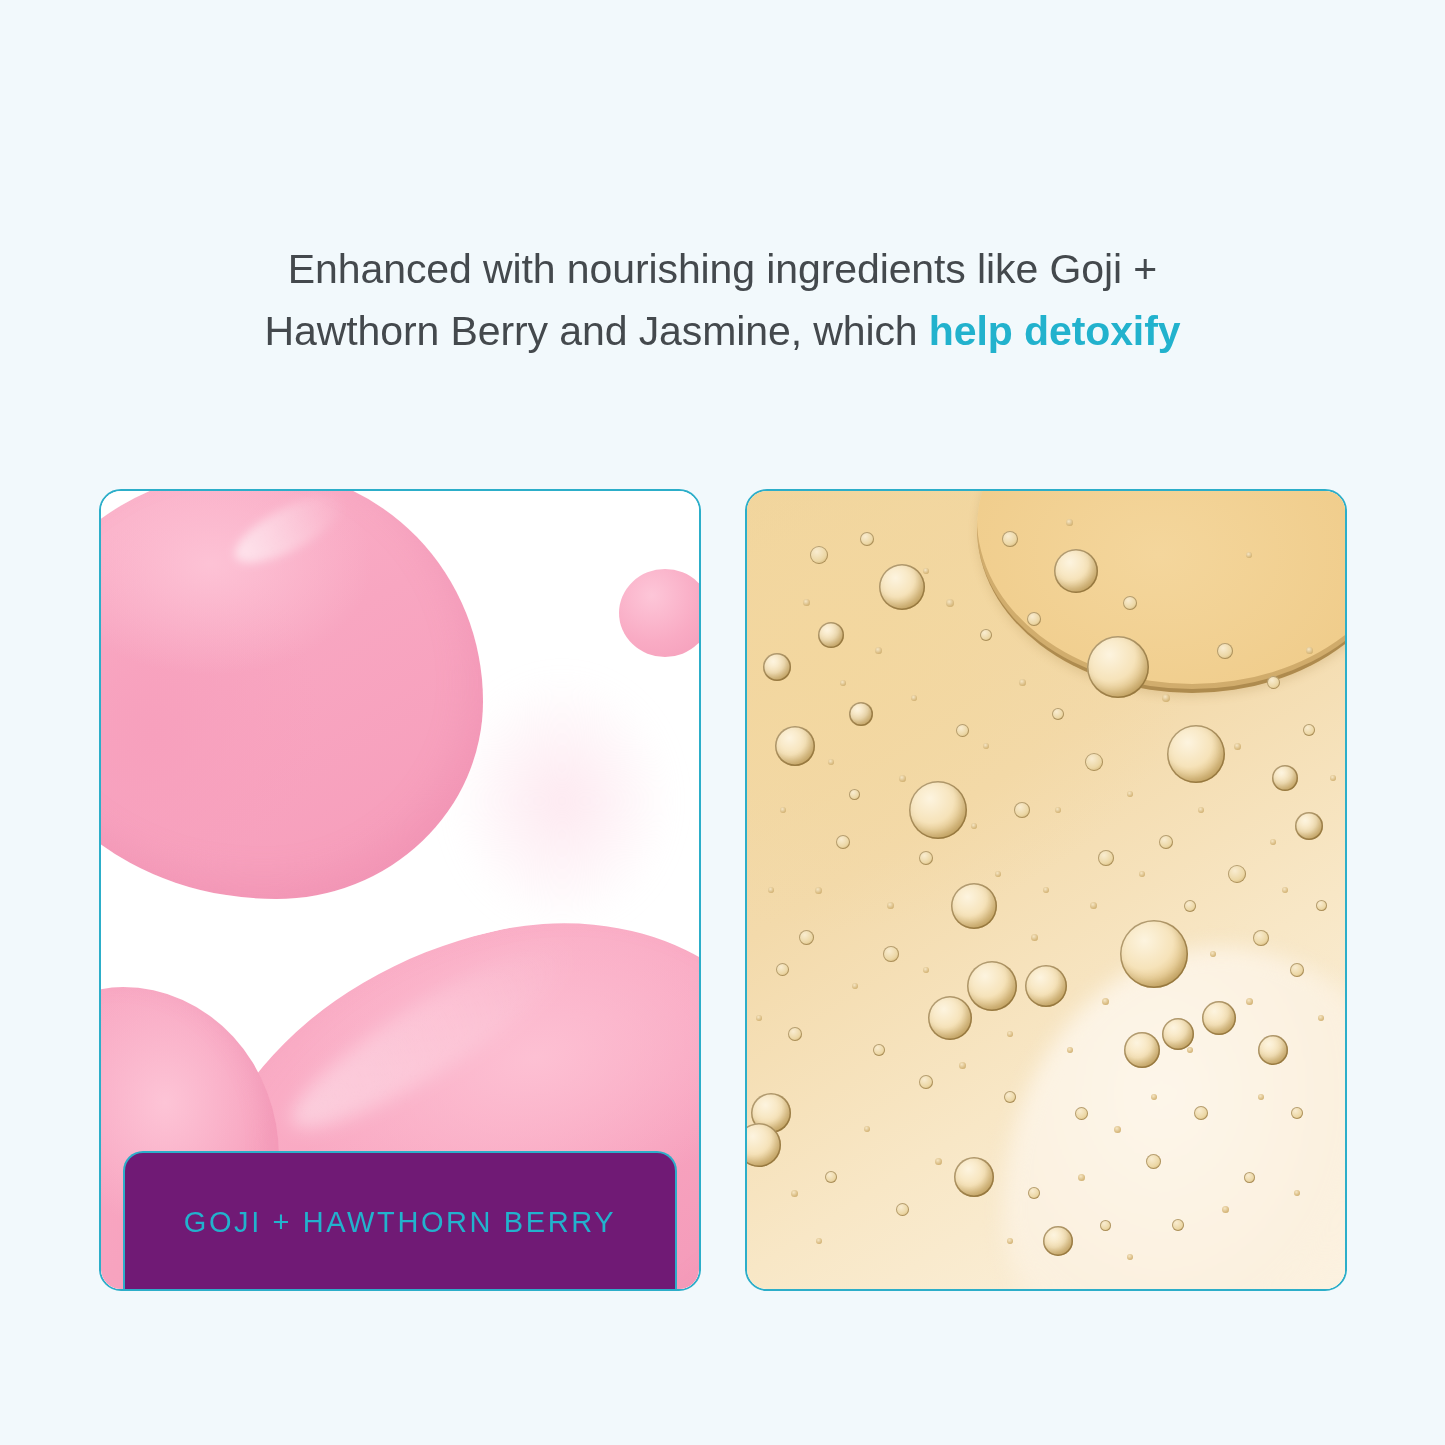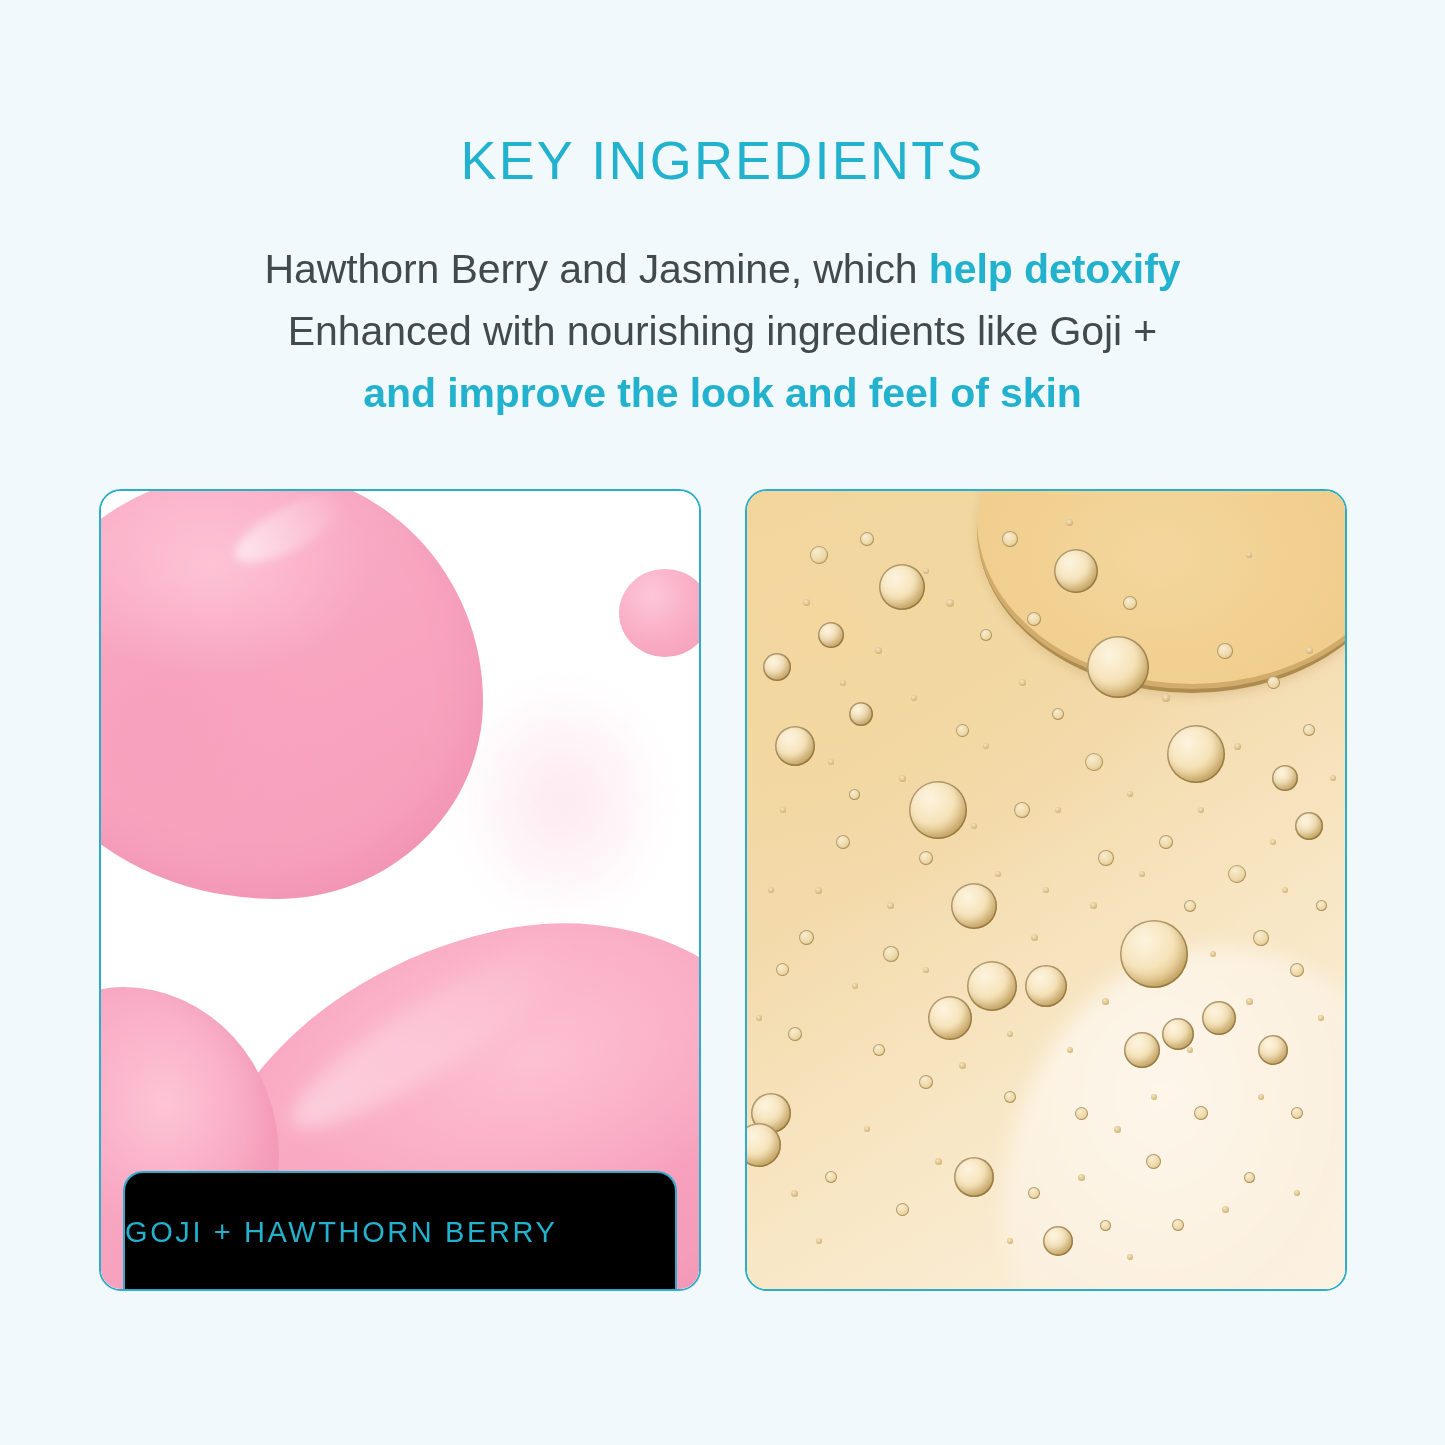--- a/index.html
+++ b/index.html
@@ -266,56 +266,51 @@
     background: radial-gradient(circle at 40% 34%, #f6e6c4 0%, #d4b476 70%, #a98a45 100%);
     box-shadow: none;
   }
 
   
   .card-caption {
     position: absolute;
     left: 22px;
     right: 22px;
     bottom: -2px;
-    height: 120px;
-    background: #000000;
+    height: 140px;
+    background: #701a75;
     border: 2px solid #2caec9;
     border-bottom: none;
     border-radius: 20px 20px 0 0;
     display: flex;
     align-items: center;
+    justify-content: center;
   }
 
   .caption-text {
     font-size: 29px;
     letter-spacing: 2.6px;
     color: #22b2cd;
     font-weight: 400;
     white-space: nowrap;
     font-family: "Liberation Sans", "DejaVu Sans", sans-serif;
   }
 </style>
 </head>
 <body>
 
 <div class="page">
 
-  <div class="header">
-    <h1 class="page-title">KEY INGREDIENTS</h1>
-  </div>
 
   <div class="subtitle-block">
-    <div class="subtitle-line">
-      <span>Hawthorn Berry and Jasmine, which </span><span class="accent">help detoxify</span>
-    </div>
     <div class="subtitle-line">
       <span>Enhanced with nourishing ingredients like Goji +</span>
     </div>
     <div class="subtitle-line">
-      <span class="accent">and improve the look and feel of skin</span>
+      <span>Hawthorn Berry and Jasmine, which </span><span class="accent">help detoxify</span>
     </div>
   </div>
 
   <div class="cards">
 
     <div class="card">
       <div class="card-media media-goji">
         <div class="goji-haze"></div>
         <div class="blob goji-blob-main"></div>
         <div class="blob goji-blob-dot"></div>

